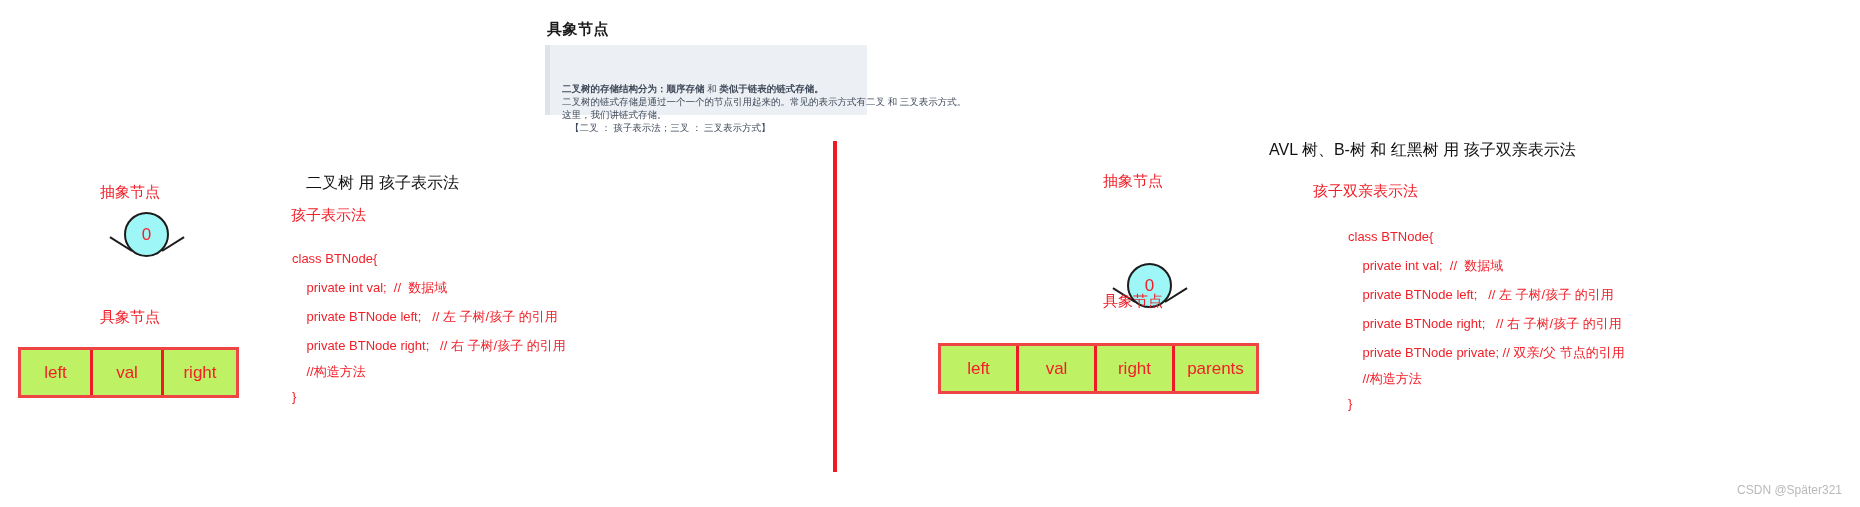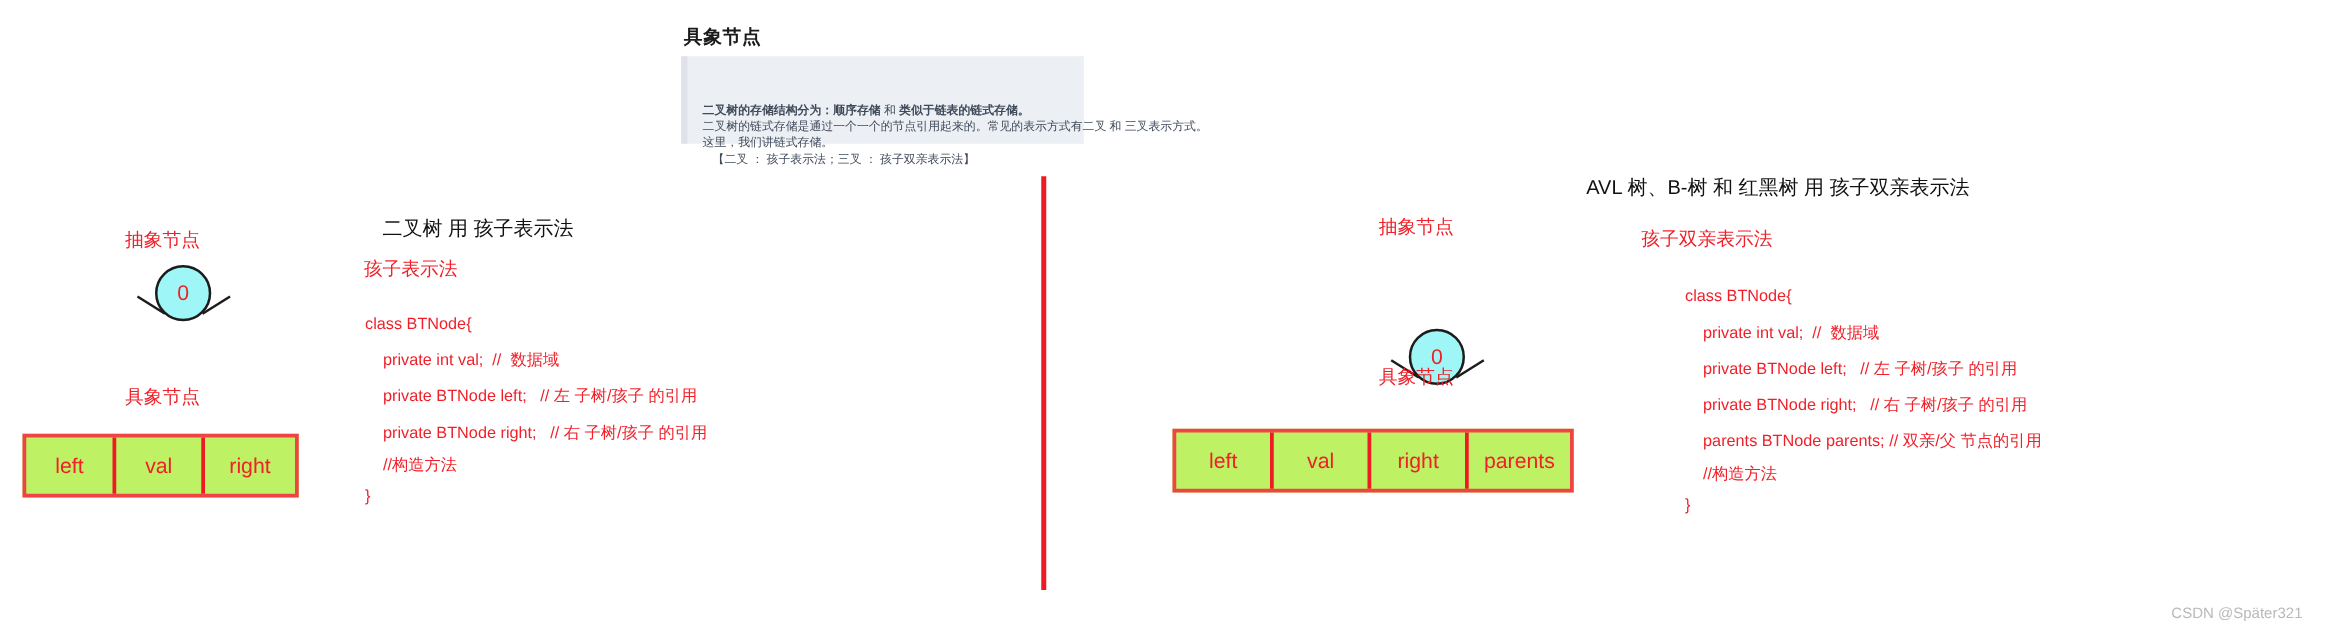--- a/index.html
+++ b/index.html
@@ -146,21 +146,21 @@
 </style>
 </head>
 <body>
 
 <div class="abs" id="doc-heading">具象节点</div>
 
 <div class="abs" id="note-box">
   <div class="line line-1"><b>二叉树的存储结构分为：</b><b>顺序存储</b><span> 和 </span><b>类似于链表的链式存储。</b></div>
   <div class="line line-3">二叉树的链式存储是通过一个一个的节点引用起来的。常见的表示方式有二叉 和 三叉表示方式。</div>
   <div class="line line-2">这里，我们讲链式存储。</div>
-  <div class="line line-4">【二叉 ： 孩子表示法；三叉 ： 孩子双亲表示法】</div>
+  <div class="line line-4">【二叉 ： 孩子表示法；三叉 ： 三叉表示方式】</div>
 </div>
 
 <div class="abs" id="divider"></div>
 
 <div class="abs" style="left:100px; top:183px;">
   <div class="node-caption">抽象节点</div>
 </div>
 
 <div class="abs node-circle-wrap" style="left:110px; top:212px;">
   <div class="node-leg left"></div>
@@ -216,18 +216,18 @@
 </div>
 
 <div class="abs code-title" style="left:1269px; top:140px;">AVL 树、B-树 和 红黑树 用 孩子双亲表示法</div>
 <div class="abs code-sub" style="left:1313px; top:182px;">孩子双亲表示法</div>
 
 <div class="abs" style="left:1348px; top:222px;">
   <div class="code-line">class BTNode{</div>
   <div class="code-line">    private int val;  //  数据域</div>
   <div class="code-line">    private BTNode left;   // 左 子树/孩子 的引用</div>
   <div class="code-line">    private BTNode right;   // 右 子树/孩子 的引用</div>
-  <div class="code-line">    parents BTNode parents; // 双亲/父 节点的引用</div>
+  <div class="code-line">    private BTNode private; // 双亲/父 节点的引用</div>
   <div class="code-line" style="line-height:24px;">    //构造方法</div>
   <div class="code-line" style="line-height:26px;">}</div>
 </div>
 
 <div class="abs" id="watermark">CSDN @Später321</div>
 
 </body></html>

